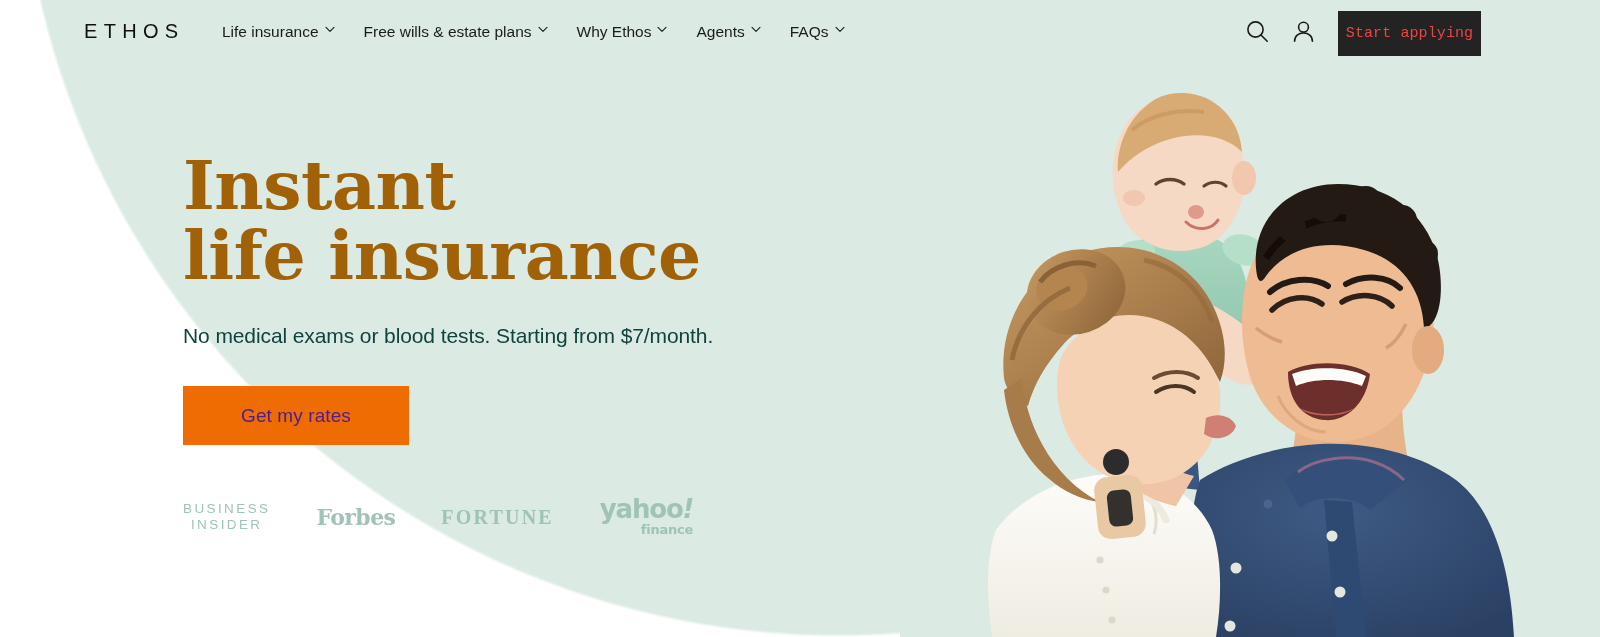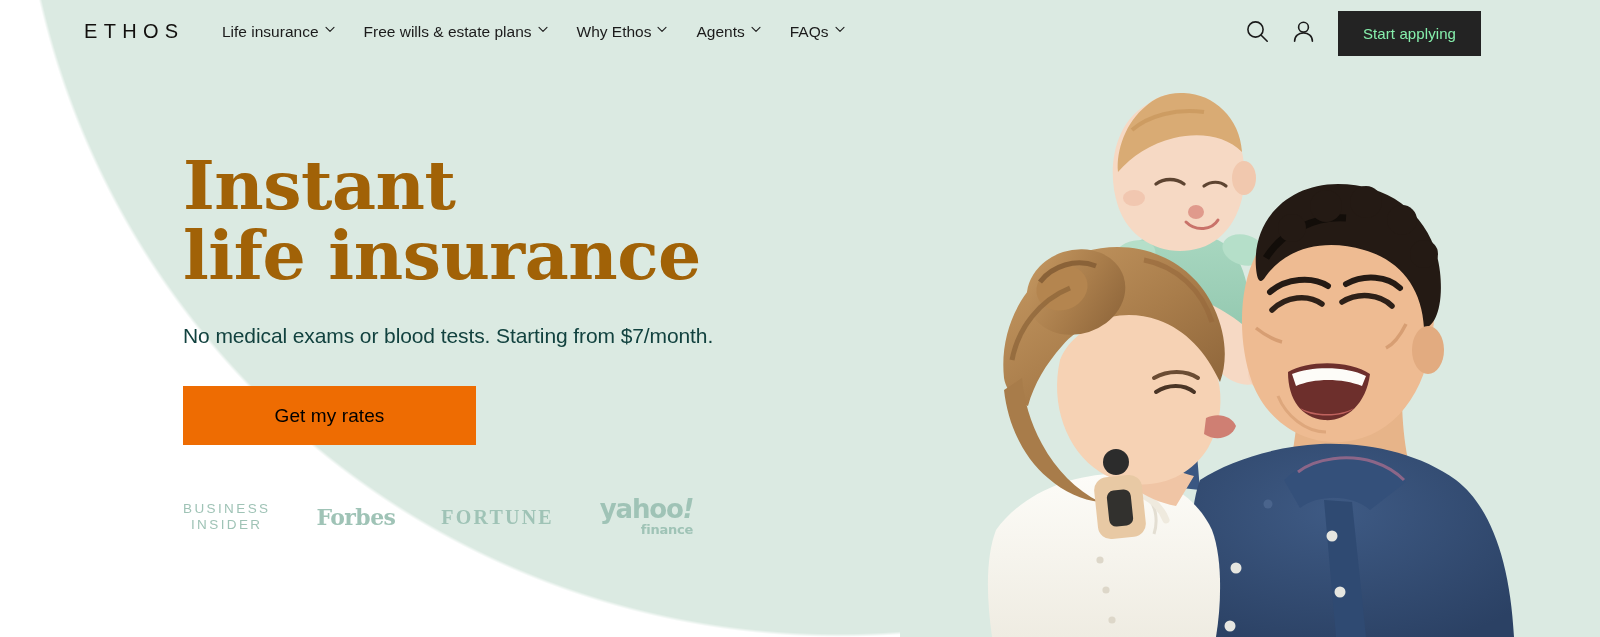--- a/index.html
+++ b/index.html
@@ -78,24 +78,24 @@
     cursor:pointer;
     background:none; border:none;
   }
   .search-wrap { position:absolute; left:1242px; top:18px; }
   .account-wrap { position:absolute; left:1288px; top:18px; }
 
   .cta-dark {
     position:absolute; left:1338px; top:11px;
     width:143px; height:45px;
     background:#232323;
-    color:#86efac;
+    color:#ef4444;
     border:none;
     font-size:15px;
-    font-family:Liberation Sans, sans-serif;
+    font-family:Liberation Mono, monospace;
     letter-spacing:0.1px;
     cursor:pointer;
     display:flex; align-items:center; justify-content:center;
   }
 
   
   .hero-copy {
     position:absolute; left:183px; top:150px;
     z-index:30;
     width:640px;
@@ -112,23 +112,23 @@
   }
   .subhead {
     font-size:21px;
     line-height:28px;
     color:#12423f;
     margin:0 0 36px 0;
     letter-spacing:-0.1px;
   }
   .cta-orange {
     display:flex; align-items:center; justify-content:center;
-    width:293px; height:59px;
+    width:226px; height:59px;
     background:#ee6c02;
-    color:#000000;
+    color:#4c1d95;
     border:none;
     font-size:19px;
     font-family:"Liberation Sans", sans-serif;
     cursor:pointer;
     letter-spacing:0.1px;
   }
 
   
   .press {
     position:absolute; left:183px; top:496px;

